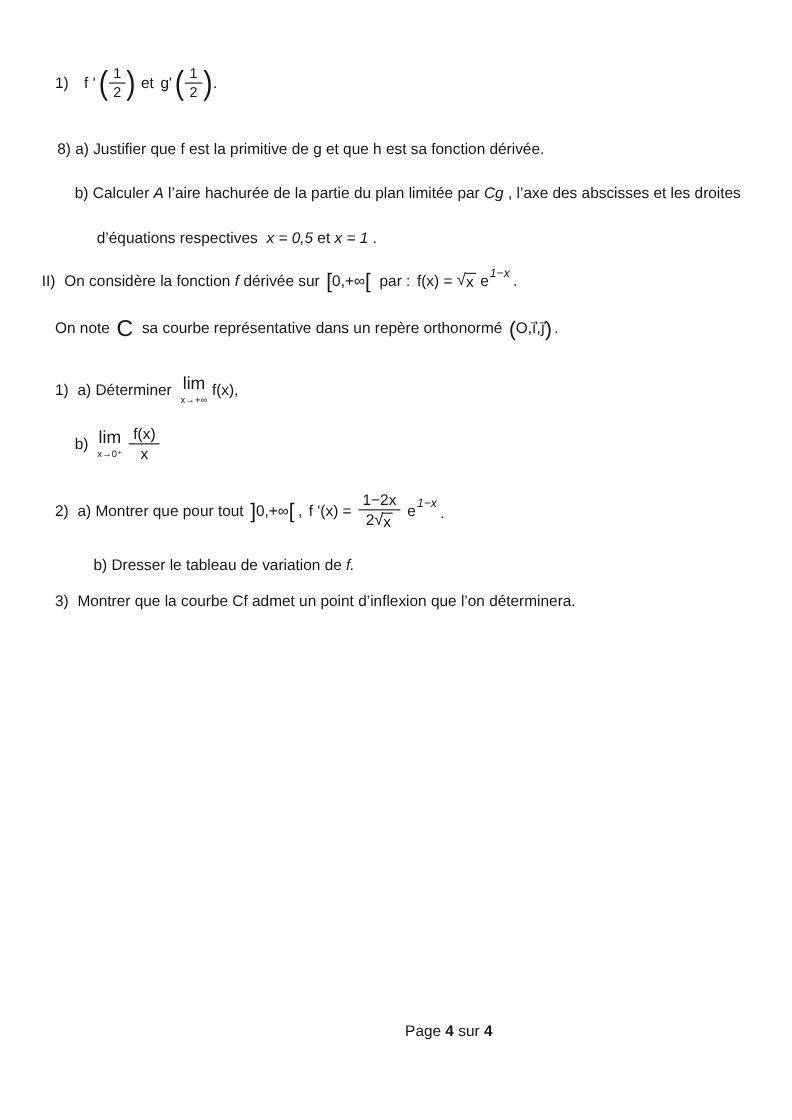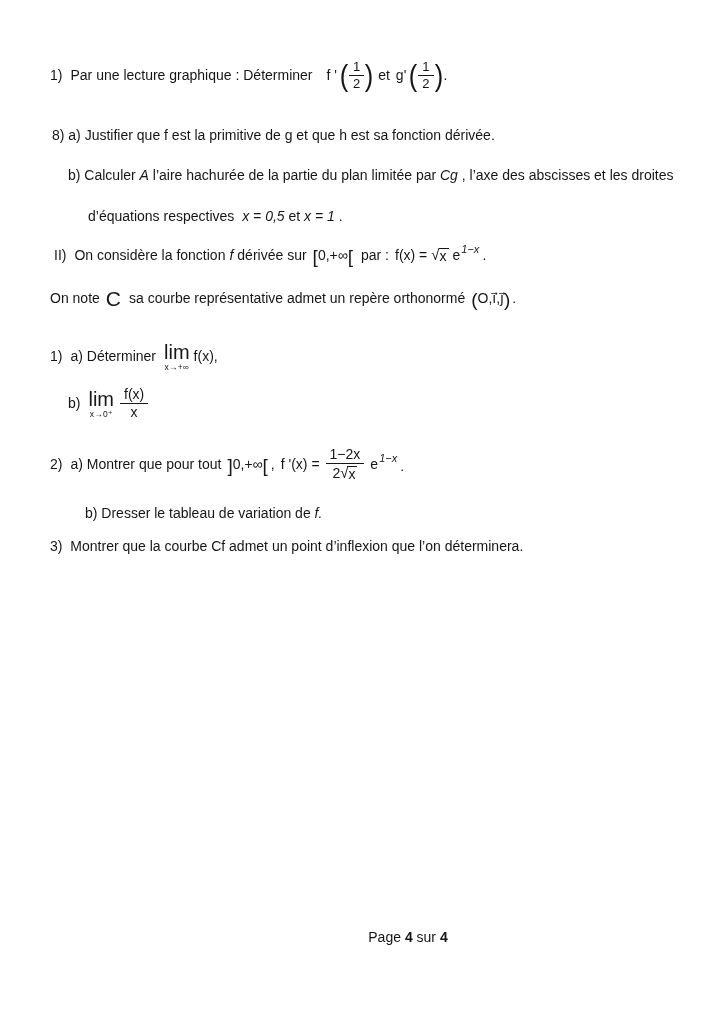--- a/index.html
+++ b/index.html
@@ -21,21 +21,21 @@
   .bigp{font-size:30px;font-weight:300;line-height:1;transform:scaleX(.85);}
 
   
   .frac{display:inline-flex;flex-direction:column;align-items:center;vertical-align:middle;}
   .frac .num{display:block;border-bottom:1.2px solid #161616;padding:0 4px 1px 4px;text-align:center;line-height:1.1;}
   .frac .den{display:block;padding:1px 4px 0 4px;text-align:center;line-height:1.1;}
   .fr13{font-size:13px;}
 
   
   .lim{display:inline-flex;flex-direction:column;align-items:center;line-height:1;}
-  .lim .op{display:block;font-size:20px;}
+  .lim .op{display:block;font-size:16px;}
   .lim .sub{display:block;font-size:8.5px;margin-top:1px;letter-spacing:.2px;}
 
   
   .sqrt{display:inline-flex;align-items:flex-start;line-height:1.1;}
   .sqrt .sym{font-size:15px;line-height:1;}
   .sqrt .rad{border-top:1.3px solid #161616;margin-left:-1px;padding:0 2px 0 1px;line-height:1.1;margin-top:.5px;}
 
   
   .sup{font-size:11px;position:relative;top:-6px;margin-left:1px;font-style:italic;}
 
@@ -47,21 +47,20 @@
   
   .low{align-self:flex-end;margin-bottom:7px;}
 
   .footer{position:absolute;top:929px;left:0;width:720px;text-align:center;padding-left:48px;}
 </style>
 </head>
 <body>
 
 <div class="line flexline" style="top:60px;left:50px;">
   <span>1)</span>
-  <span class="ml8">Par une lecture graphique : Déterminer</span>
   <span class="ml14">f '</span>
   <span class="bigp ml2">(</span>
   <span class="frac fr13">
     <span class="num">1</span>
     <span class="den">2</span>
   </span>
   <span class="bigp">)</span>
   <span class="ml4">et</span>
   <span class="ml6">g'</span>
   <span class="bigp ml2">(</span>
@@ -88,21 +87,21 @@
 </div>
 
 <div class="line" style="top:208px;left:88px;">
   <span>d’équations respectives</span>
   <span class="it ml4">x = 0,5</span>
   <span>et</span>
   <span class="it">x = 1</span>
   <span>.</span>
 </div>
 
-<div class="line flexline" style="top:246px;left:54px;justify-content:center;">
+<div class="line flexline" style="top:246px;left:38px;justify-content:center;">
   <span>II)</span>
   <span class="ml8">On considère la fonction</span>
   <span class="it ml4">f</span>
   <span class="ml4">dérivée sur</span>
   <span class="tb ml6">[</span>
   <span>0,+∞</span>
   <span class="tb">[</span>
   <span class="ml8">par :</span>
   <span class="ml6">f(x) =</span>
   <span class="sqrt ml4">
@@ -110,21 +109,21 @@
     <span class="rad">x</span>
   </span>
   <span class="ml4">e</span>
   <span class="sup">1−x</span>
   <span class="ml3">.</span>
 </div>
 
 <div class="line flexline" style="top:288px;left:50px;">
   <span>On note</span>
   <span class="bigC ml6">C</span>
-  <span class="ml8">sa courbe représentative admet un repère orthonormé</span>
+  <span class="ml8">sa courbe représentative dans un repère orthonormé</span>
   <span class="tb ml6">(</span>
   <span>O,i⃗,j⃗</span>
   <span class="tb">)</span>
   <span class="ml2">.</span>
 </div>
 
 <div class="line flexline" style="top:342px;left:50px;">
   <span>1)</span>
   <span class="ml8">a) Déterminer</span>
   <span class="lim ml8">

